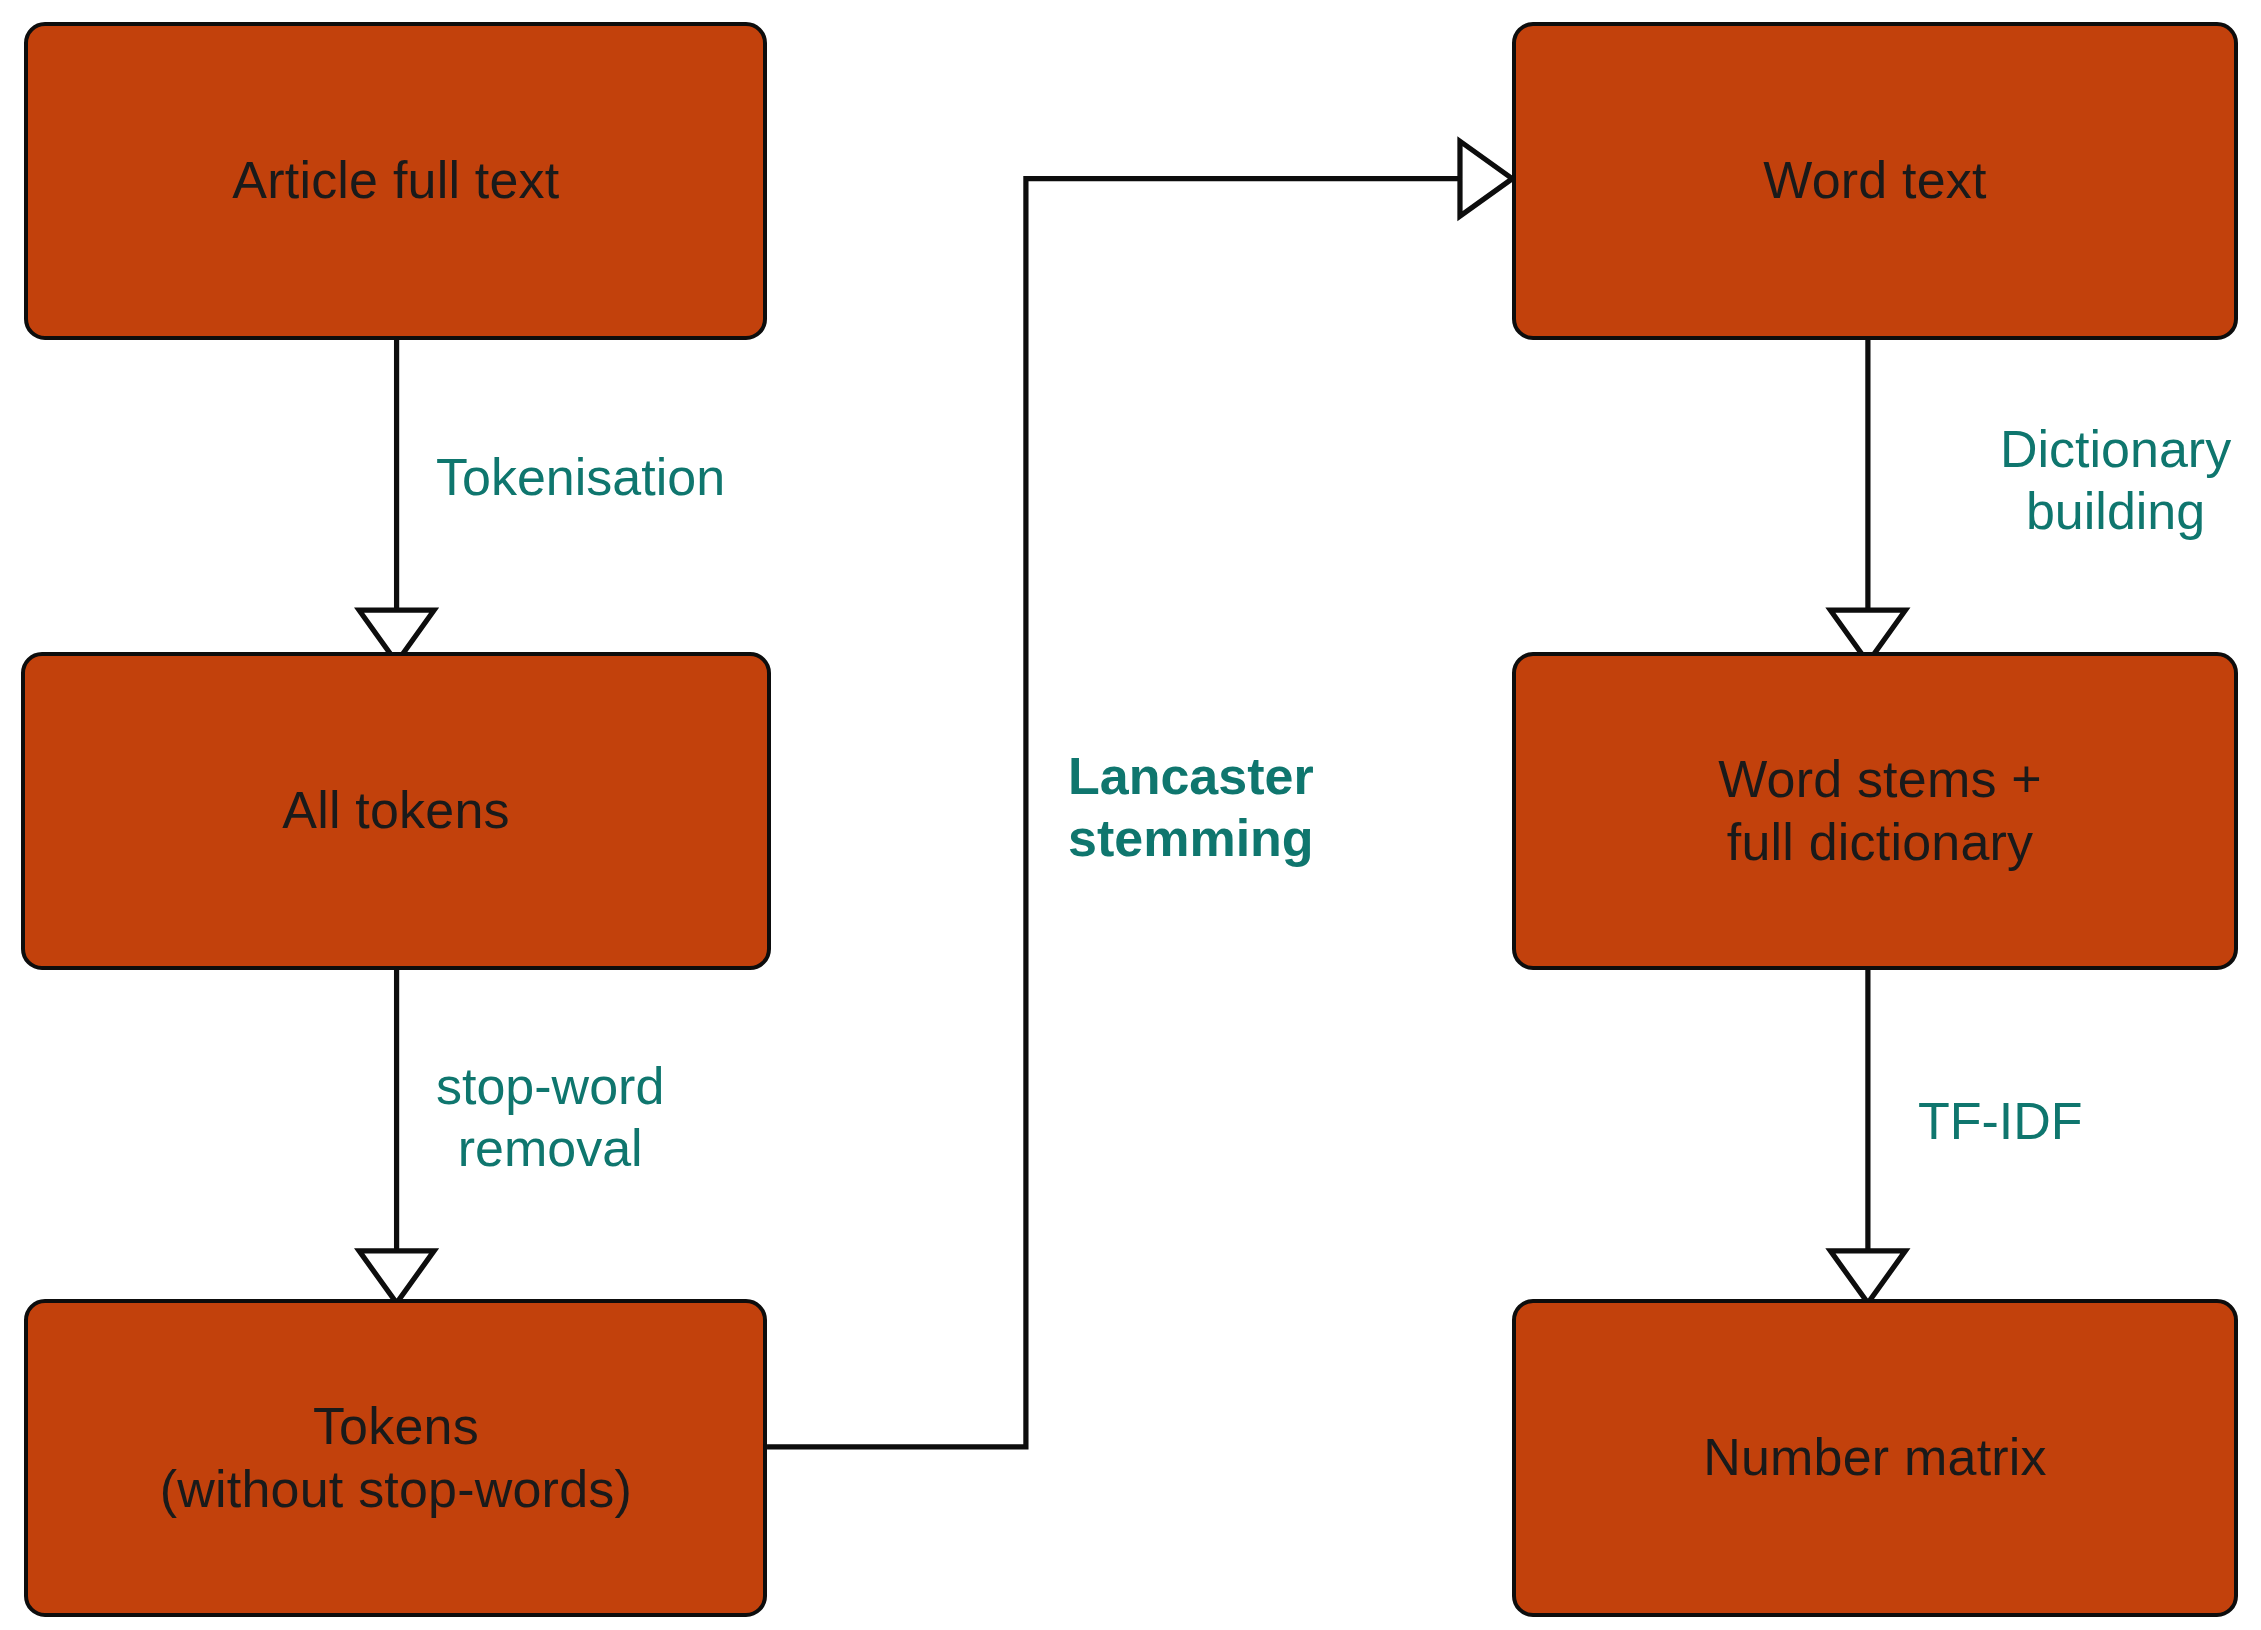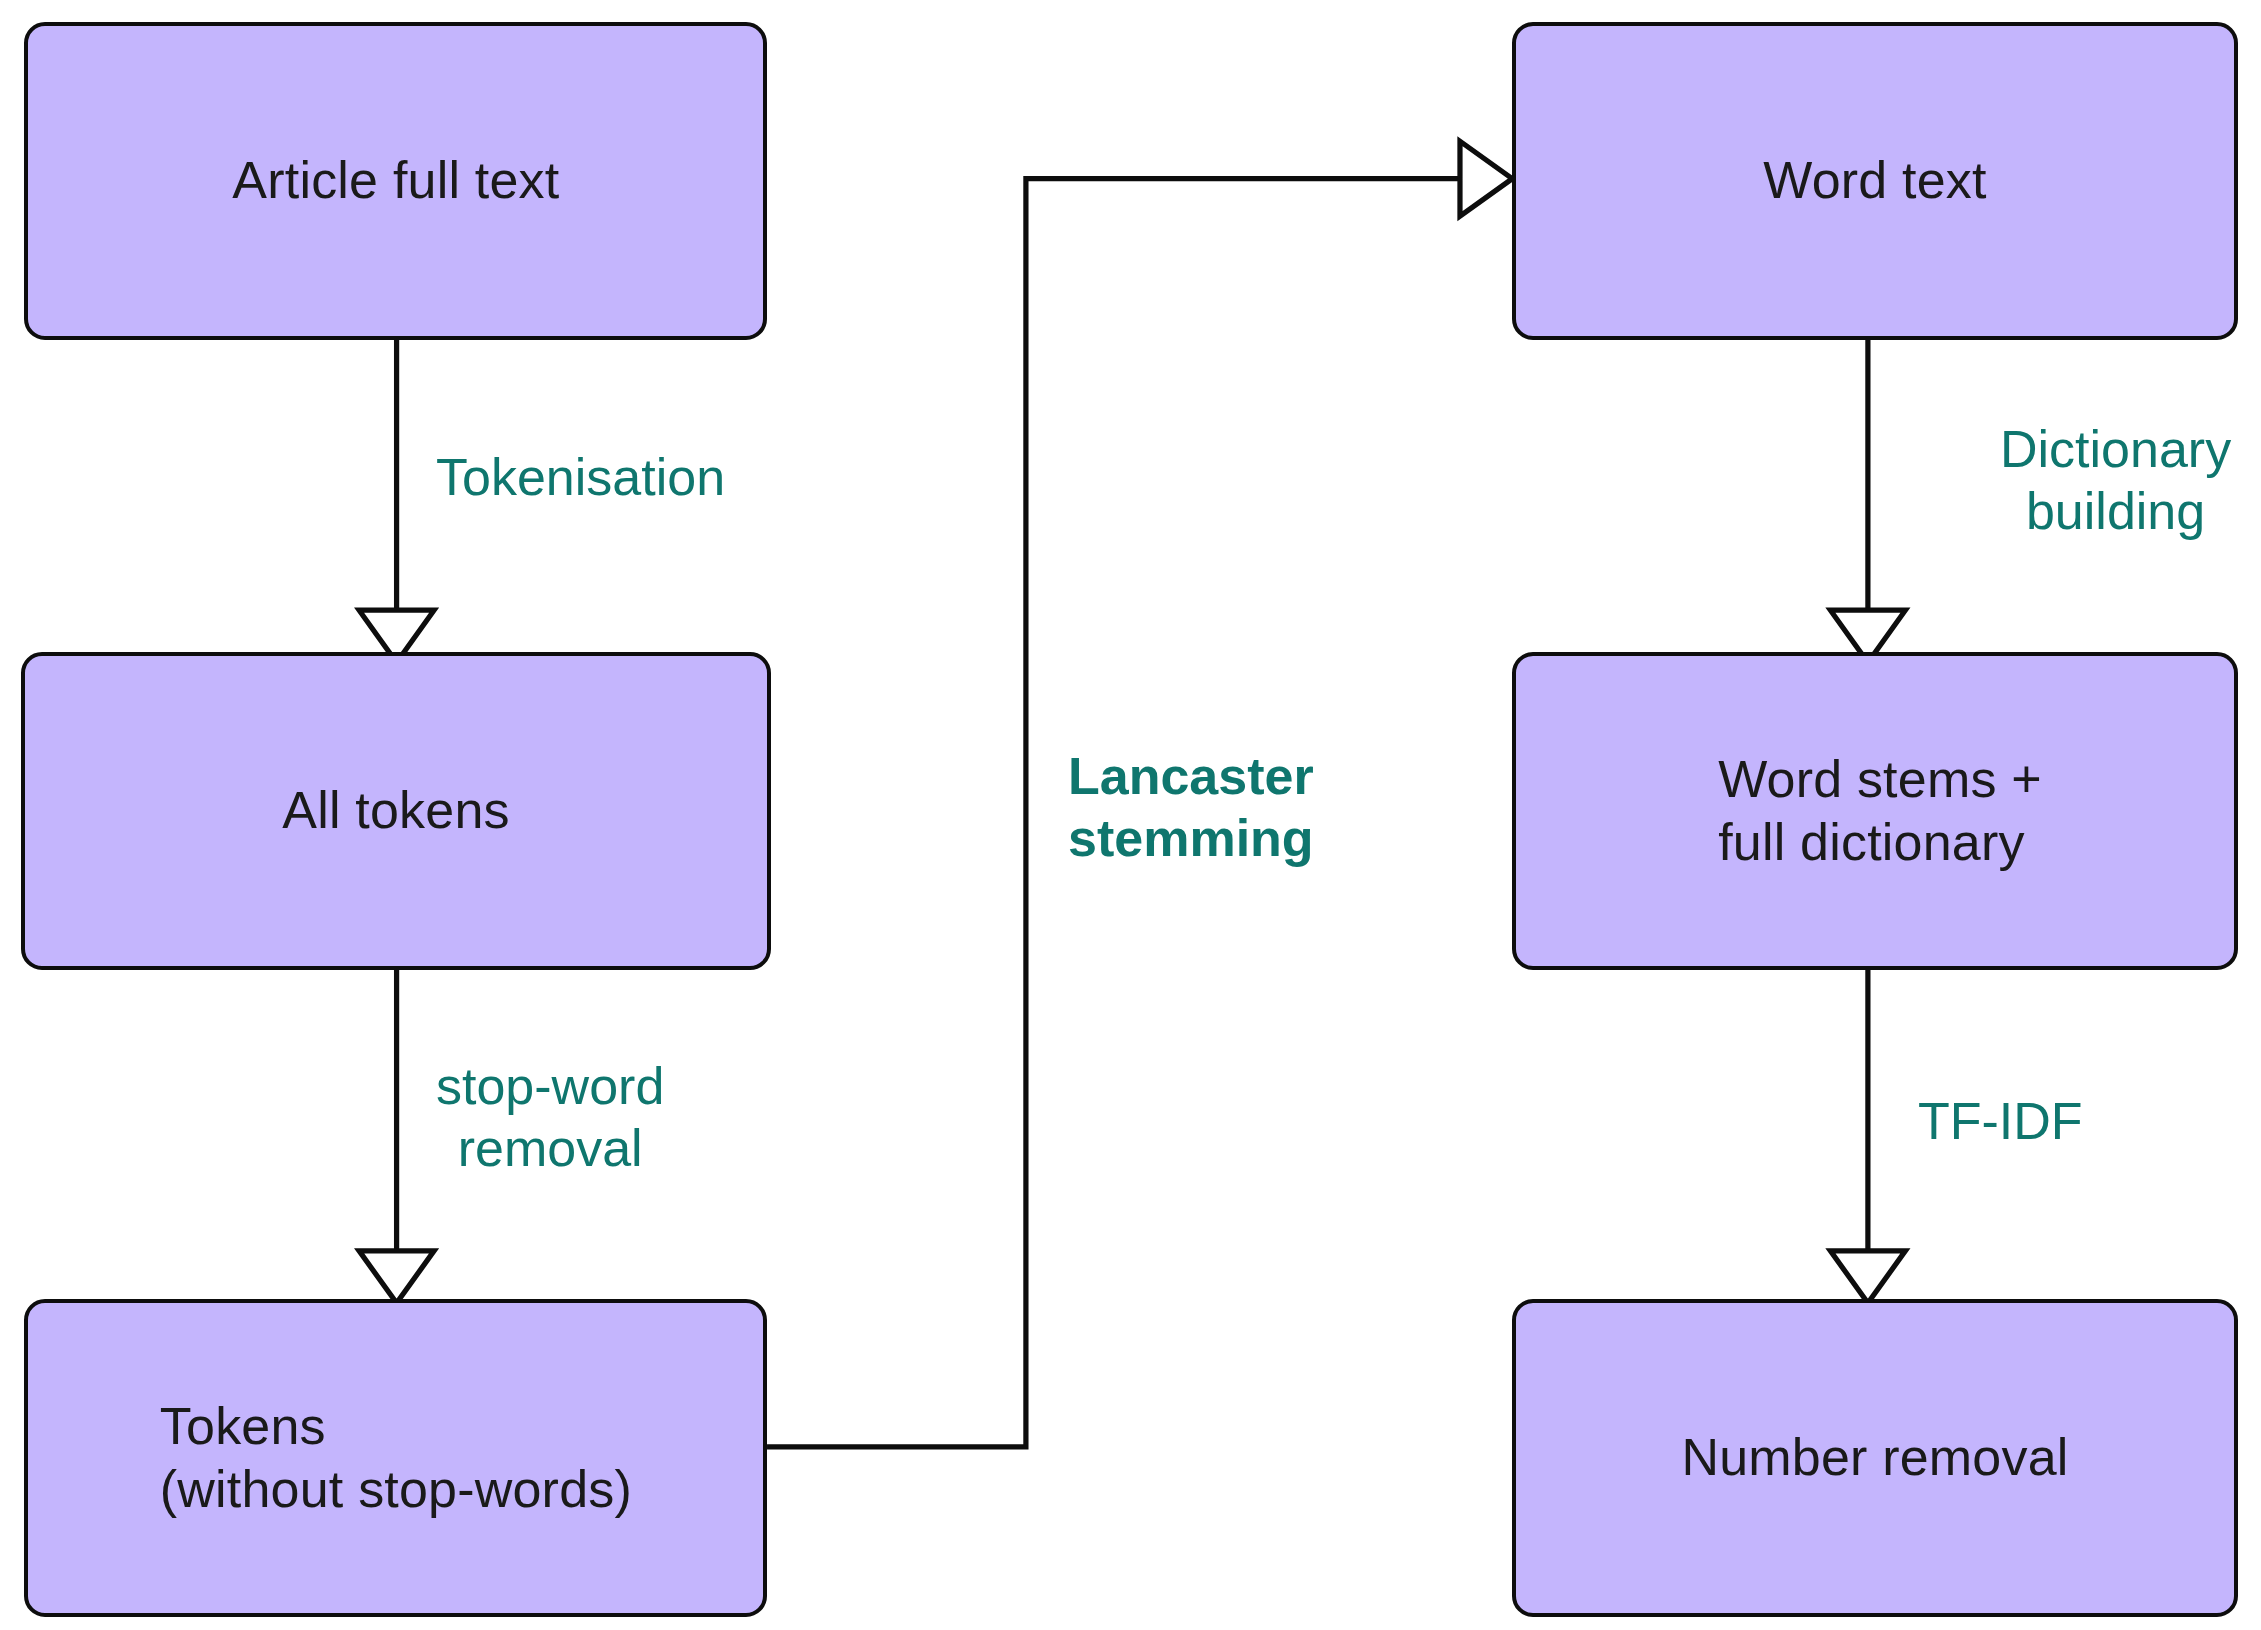--- a/index.html
+++ b/index.html
@@ -12,26 +12,27 @@
     position: relative;
     width: 2261px;
     height: 1630px;
     background: #ffffff;
     font-family: "Liberation Sans", sans-serif;
     overflow: hidden;
   }
   .node {
     position: absolute;
     box-sizing: border-box;
-    background: #c4b5fd;
+    background: #c2410c;
     border: 4.4px solid #0d0d0d;
     border-radius: 21px;
     display: flex;
     align-items: center;
     justify-content: center;
+    text-align: center;
   }
   .node-label {
     font-size: 52px;
     line-height: 1.22;
     color: #1a1a1a;
     letter-spacing: 0.2px;
     white-space: pre-line;
     padding: 0 21px;
   }
   .edge-label {
@@ -105,21 +106,21 @@
   <div class="node" id="node-3" style="left: 1512px; top: 22px; width: 726px; height: 318px;">
     <span class="node-label">Word text</span>
   </div>
 
   <div class="node" id="node-4" style="left: 1512px; top: 652px; width: 726px; height: 318px; padding-left: 10px;">
     <span class="node-label">Word stems +
 full dictionary</span>
   </div>
 
   <div class="node" id="node-5" style="left: 1512px; top: 1299px; width: 726px; height: 318px;">
-    <span class="node-label">Number removal</span>
+    <span class="node-label">Number matrix</span>
   </div>
 
   <div class="edge-label left-anchor" id="edgelabel-0" style="left: 436px; top: 446px;">Tokenisation</div>
   <div class="edge-label center-anchor" id="edgelabel-1" style="left: 436px; top: 1055px;">stop-word
 removal</div>
   <div class="edge-label left-anchor" id="edgelabel-2" style="left: 1068px; top: 745px; font-weight: bold;">Lancaster
 stemming</div>
   <div class="edge-label center-anchor" id="edgelabel-3" style="left: 1960px; top: 418px; margin-left: 40px;">Dictionary
 building</div>
   <div class="edge-label left-anchor" id="edgelabel-4" style="left: 1918px; top: 1090px;">TF-IDF</div>

